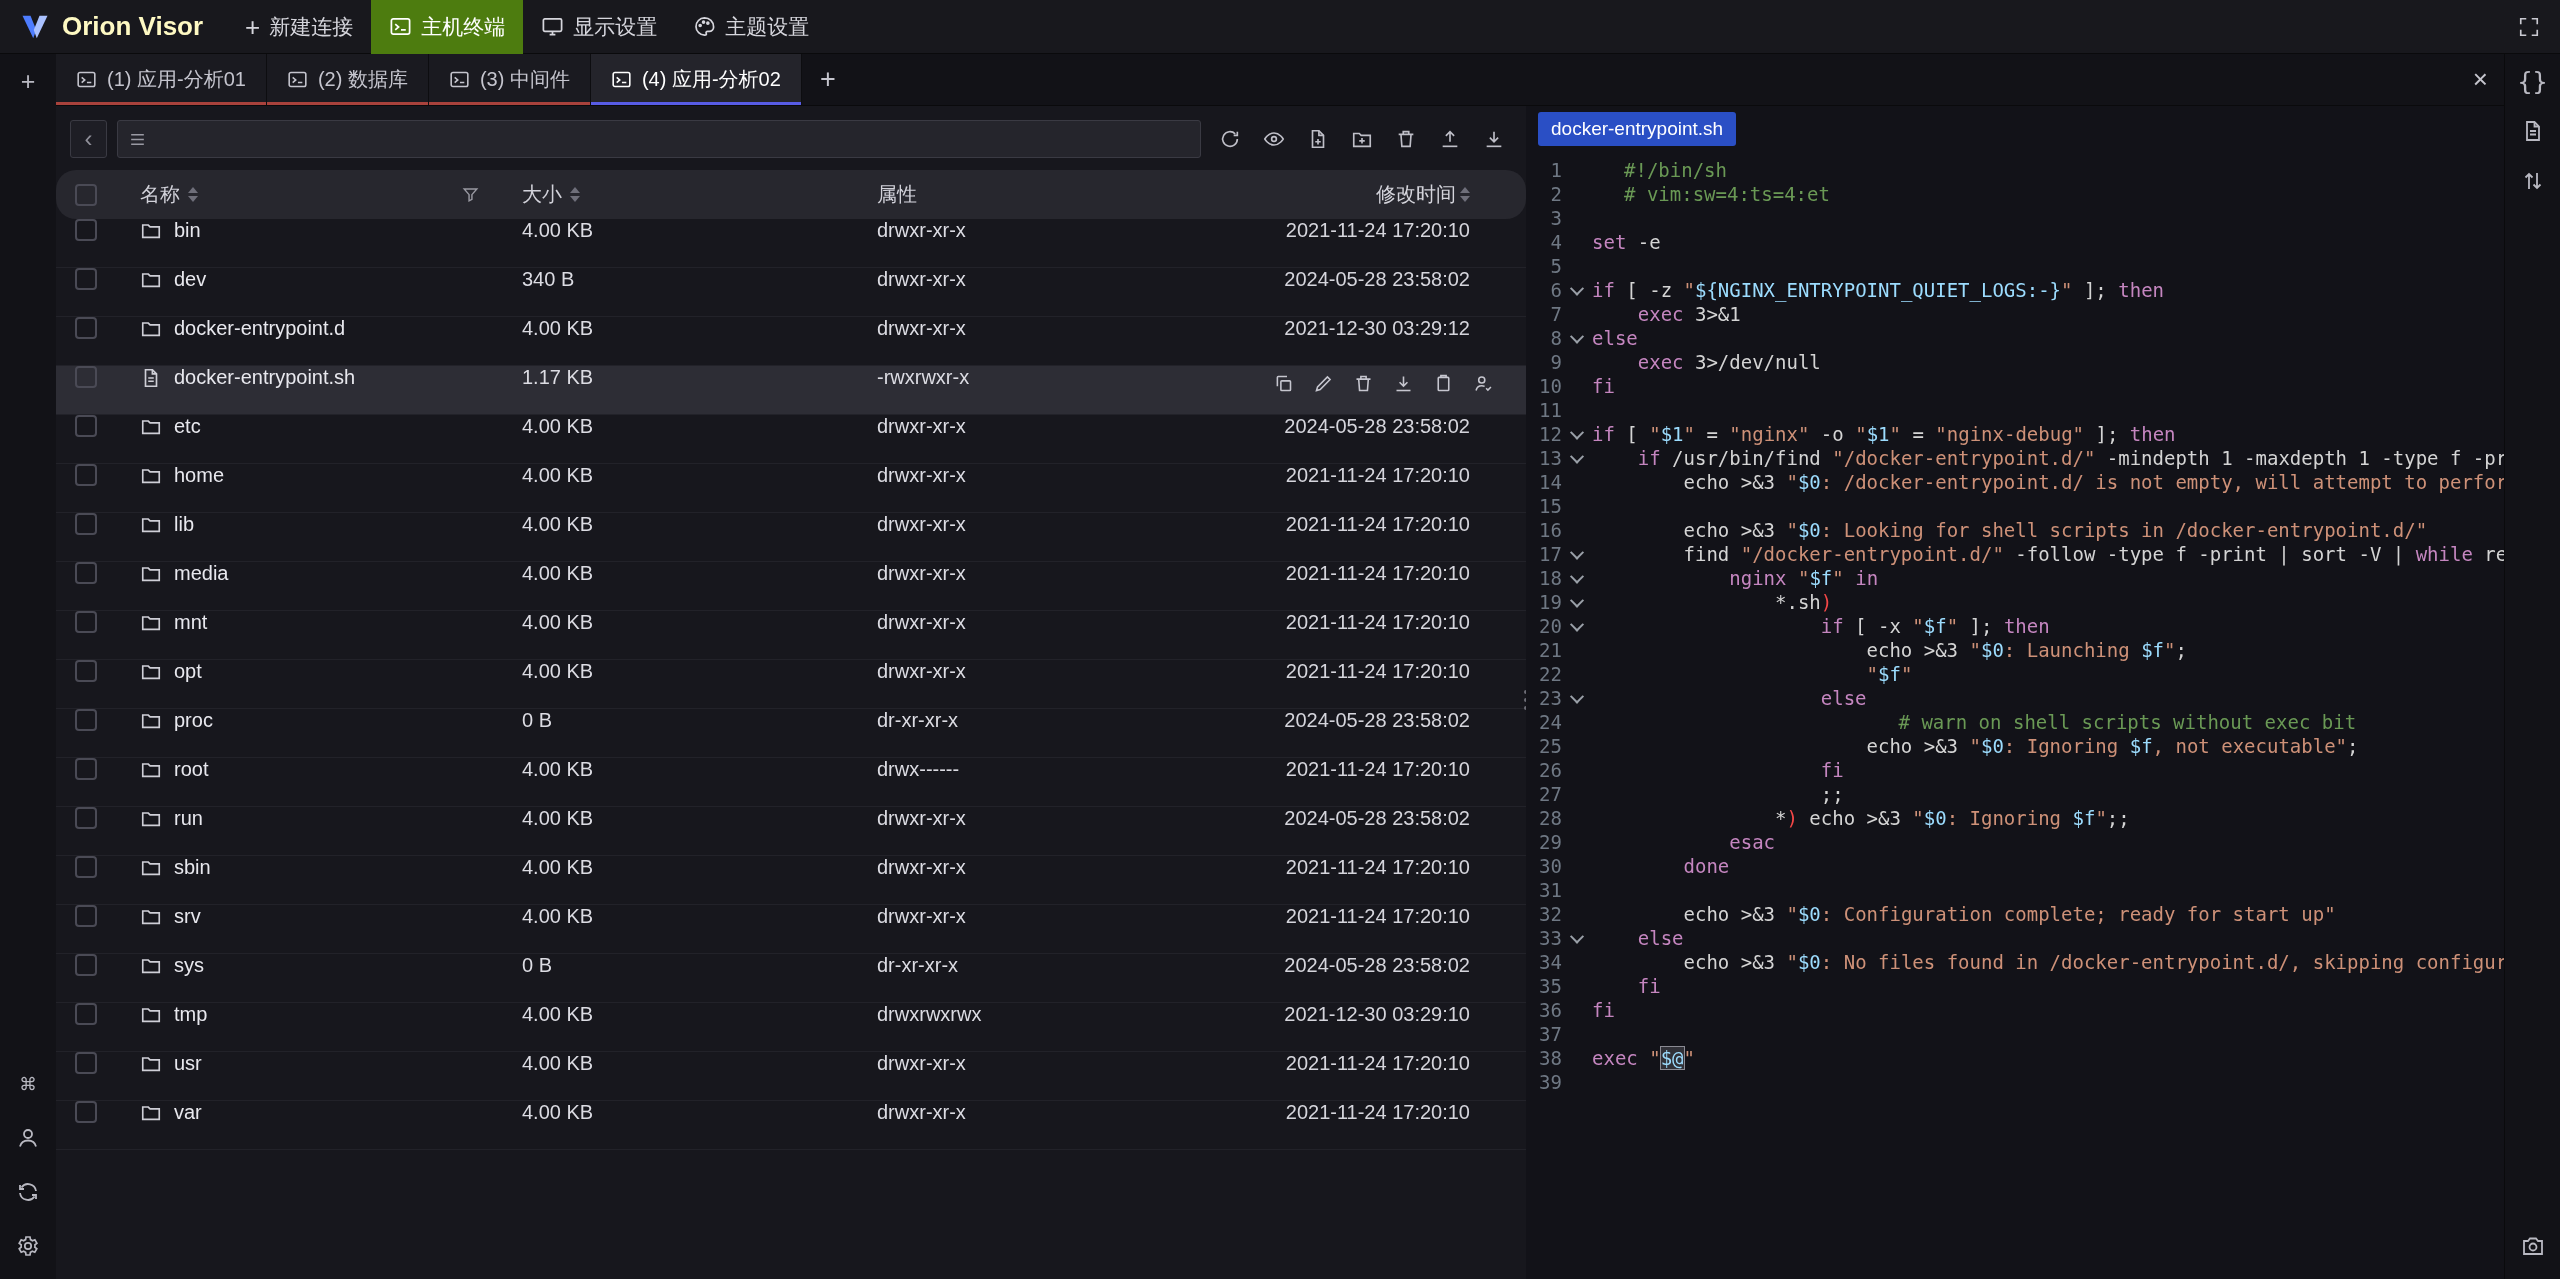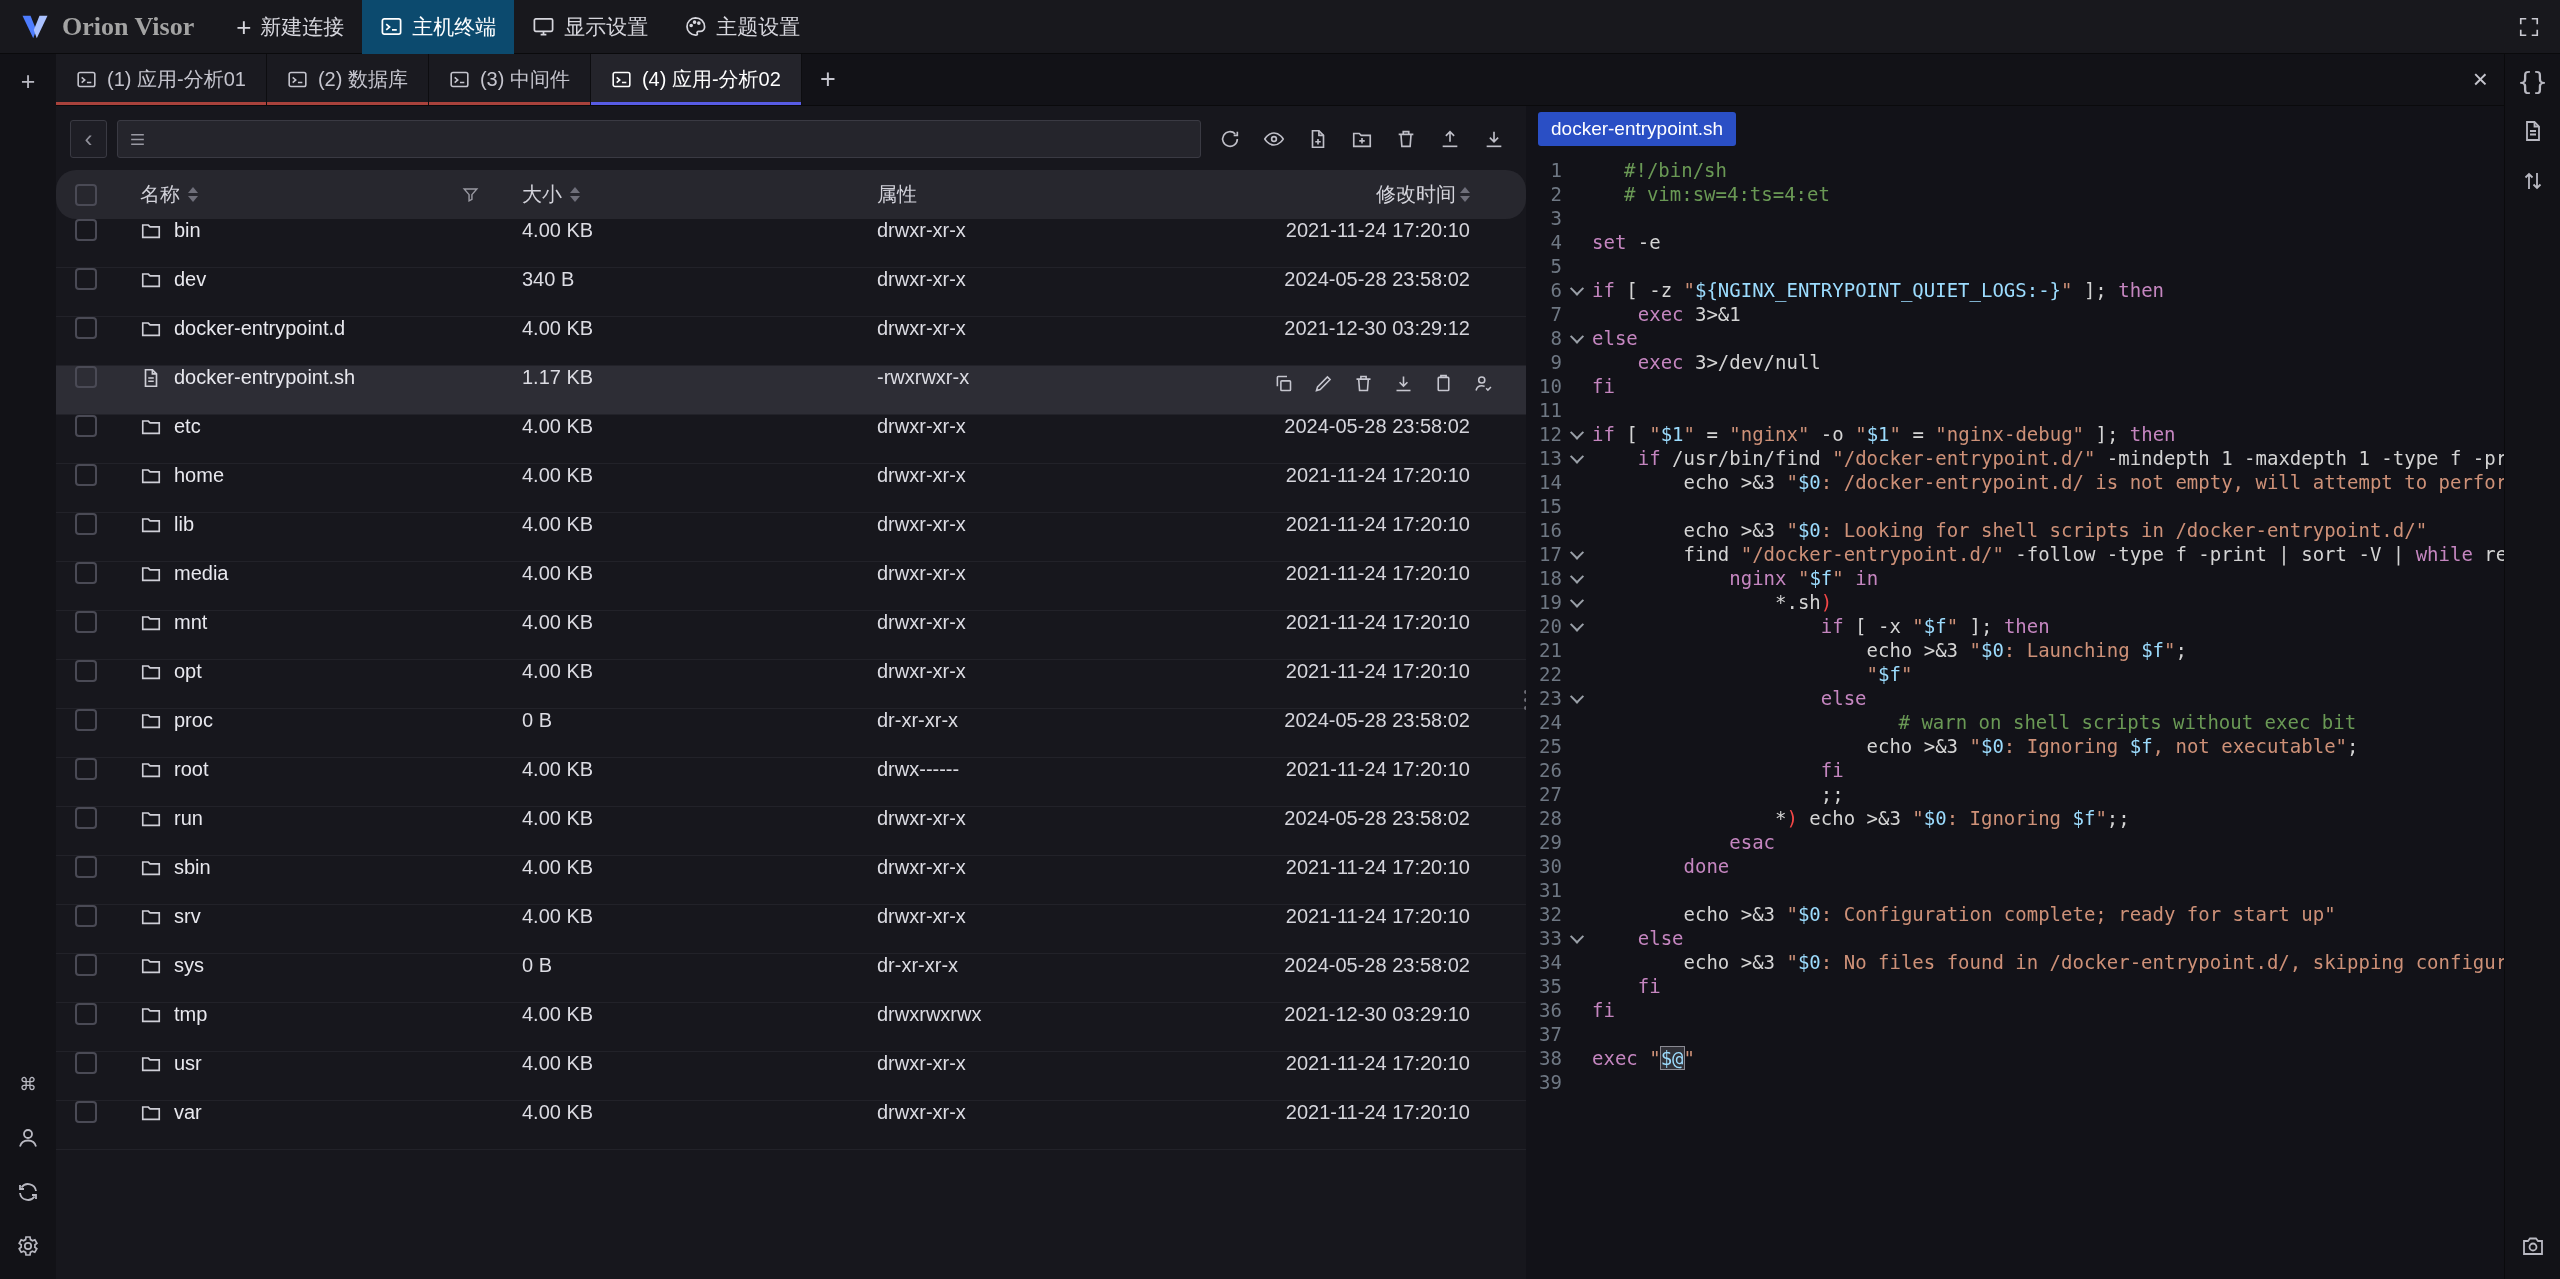--- a/index.html
+++ b/index.html
@@ -8,24 +8,24 @@
   .app { position:relative; width:2560px; height:1279px; }
   [data-interactable="true"] { cursor:pointer; }
   svg { display:block; }
   .icon svg { width:22px; height:22px; }
 
   
   .navbar { position:absolute; top:0; left:0; right:0; height:54px; background:#18181d;
     display:flex; align-items:center; border-bottom:1px solid #0a0a0c; z-index:5; }
   .brand { display:flex; align-items:center; gap:12px; padding:0 24px 0 20px; }
   .brand svg { width:30px; height:30px; }
-  .brand-name { font-size:26px; font-weight:bold; color:#a3a3a3;font-family:Liberation Serif, serif; }
+  .brand-name { font-size:26px; font-weight:bold; color:#fef9c3; }
   .nav-item { display:flex; align-items:center; gap:9px; height:54px; padding:0 18px;
     font-size:21px; color:#d6d6dd; }
-  .nav-item.active { background:#0c4a6e; color:#fff; }
+  .nav-item.active { background:#4d7c0f; color:#fff; }
   .nav-item .icon svg { width:23px; height:23px; }
   .nav-glyph { font-size:26px; line-height:1; color:#d6d6dd; }
   .nav-spacer { flex:1; }
   .fullscreen-btn { padding:0 20px; color:#c9c9d1; }
 
   
   .rail { position:absolute; top:54px; bottom:0; width:56px; background:#121217;
     display:flex; flex-direction:column; align-items:center; z-index:4; }
   .rail.left { left:0; }
   .rail.right { right:0; border-left:1px solid #0a0a0c; }

